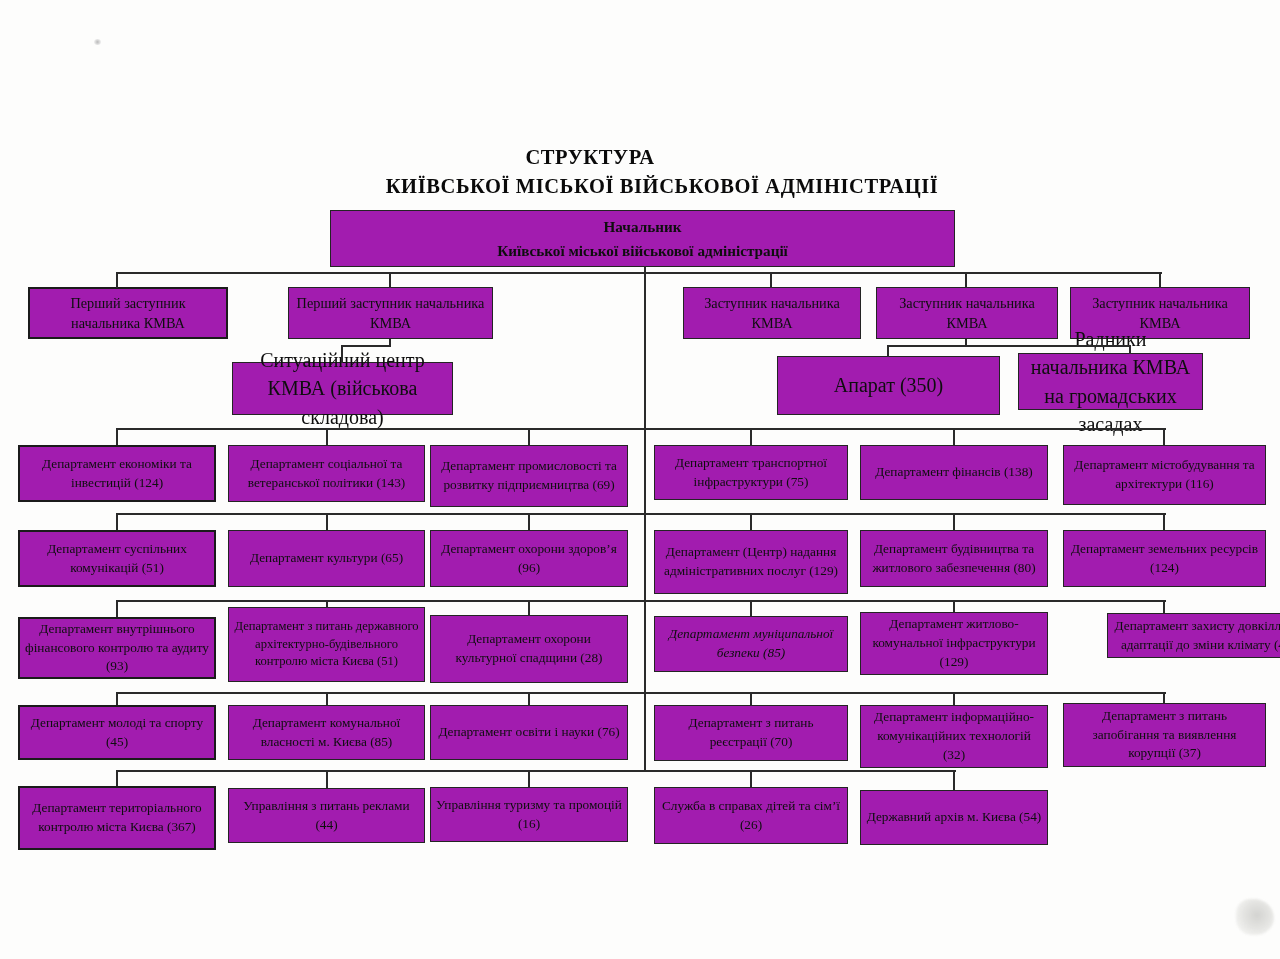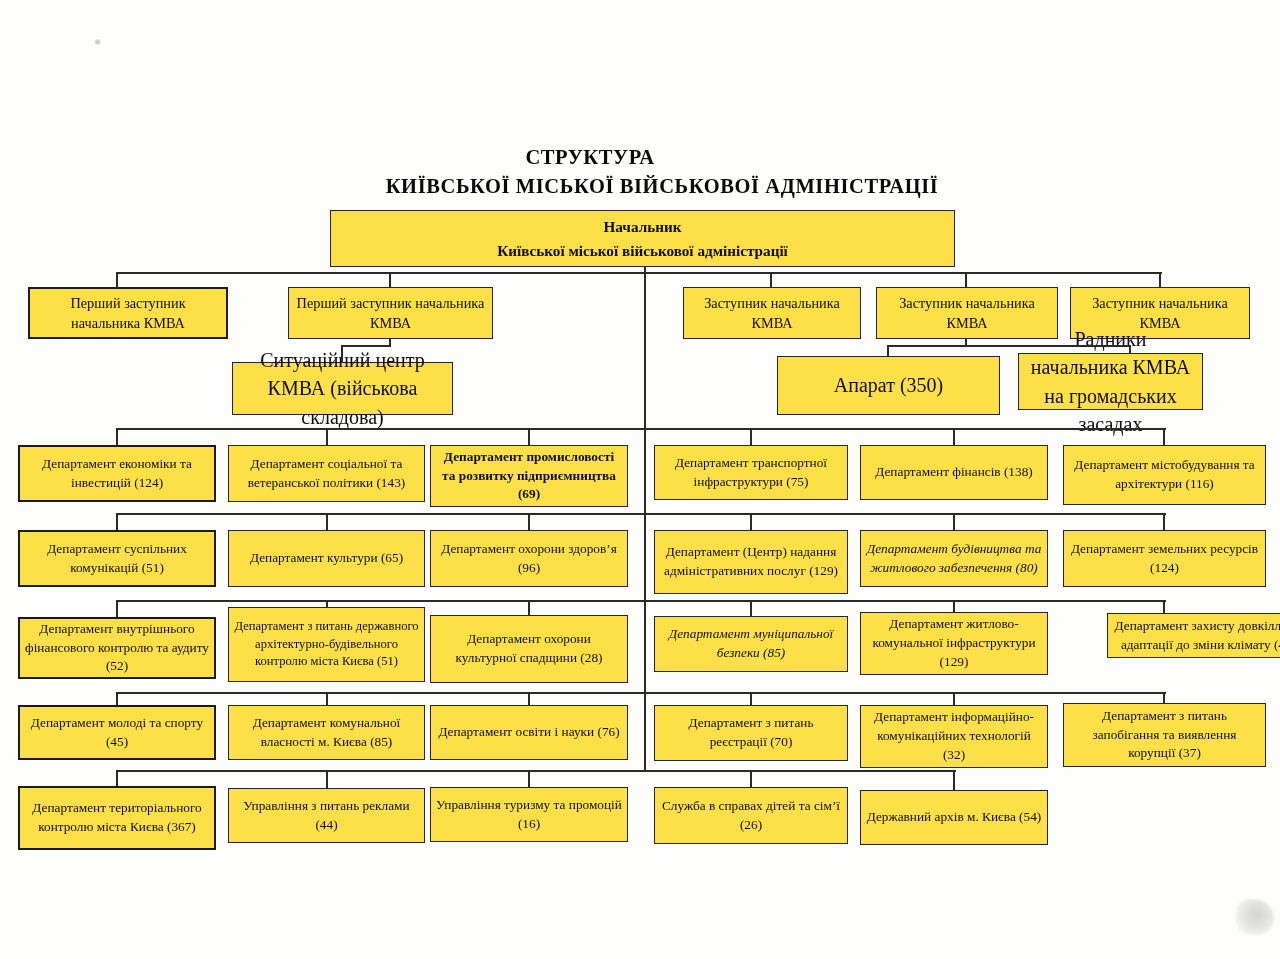--- a/index.html
+++ b/index.html
@@ -8,21 +8,21 @@
     background:#fdfdfc;
     font-family:"Liberation Serif","DejaVu Serif",serif;
     color:#101010;
   }
   .title-line{
     position:absolute;text-align:center;font-weight:bold;
     font-size:20.5px;letter-spacing:.6px;color:#0a0a0a;white-space:nowrap;
   }
   .box{
     position:absolute;box-sizing:border-box;
-    border:1.5px solid #242424;background:#fde047;
+    border:1.5px solid #242424;background:#a21caf;
     display:flex;flex-direction:column;align-items:center;justify-content:center;
     text-align:center;font-size:13.3px;line-height:1.42;
     padding:2px 5px;color:#0e0e0e;
   }
   .box.bt{border-width:2px;border-color:#1b1b1b;}
   .box.lvl2{font-size:14.3px;}
   .box.lvl3{font-size:20px;}
   .box.head{font-weight:bold;font-size:15.2px;line-height:1.55;}
   .box.small{font-size:12.6px;line-height:1.38;padding:2px 3px;}
   .ln{position:absolute;background:#2a2a2a;display:block;}
@@ -55,33 +55,33 @@
 <div class="box lvl2" style="left:683px;top:287px;width:178px;height:52px;">Заступник начальника КМВА</div>
 <div class="box lvl2" style="left:876px;top:287px;width:182px;height:52px;">Заступник начальника КМВА</div>
 <div class="box lvl2" style="left:1070px;top:287px;width:180px;height:52px;">Заступник начальника КМВА</div>
 
 <div class="box lvl3" style="left:232px;top:362px;width:221px;height:53px;">Ситуаційний центр КМВА (військова складова)</div>
 <div class="box lvl3" style="left:777px;top:356px;width:223px;height:59px;">Апарат (350)</div>
 <div class="box lvl3" style="left:1018px;top:353px;width:185px;height:57px;">Радники начальника КМВА на громадських засадах</div>
 
 <div class="box bt" style="left:18px;top:445px;width:198px;height:57px;">Департамент економіки та інвестицій (124)</div>
 <div class="box" style="left:228px;top:445px;width:197px;height:57px;">Департамент соціальної та ветеранської політики (143)</div>
-<div class="box" style="left:430px;top:445px;width:198px;height:62px;font-weight:bold;">Департамент промисловості та розвитку підприємництва (69)</div>
+<div class="box" style="left:430px;top:445px;width:198px;height:62px;">Департамент промисловості та розвитку підприємництва (69)</div>
 <div class="box" style="left:654px;top:445px;width:194px;height:55px;">Департамент транспортної інфраструктури (75)</div>
 <div class="box" style="left:860px;top:445px;width:188px;height:55px;">Департамент фінансів (138)</div>
 <div class="box" style="left:1063px;top:445px;width:203px;height:60px;">Департамент містобудування та архітектури (116)</div>
 
 <div class="box bt" style="left:18px;top:530px;width:198px;height:57px;">Департамент суспільних комунікацій (51)</div>
 <div class="box" style="left:228px;top:530px;width:197px;height:57px;">Департамент культури (65)</div>
 <div class="box" style="left:430px;top:530px;width:198px;height:57px;">Департамент охорони здоров’я (96)</div>
 <div class="box" style="left:654px;top:530px;width:194px;height:64px;">Департамент (Центр) надання адміністративних послуг (129)</div>
-<div class="box" style="left:860px;top:530px;width:188px;height:57px;font-style:italic;">Департамент будівництва та житлового забезпечення (80)</div>
+<div class="box" style="left:860px;top:530px;width:188px;height:57px;">Департамент будівництва та житлового забезпечення (80)</div>
 <div class="box" style="left:1063px;top:530px;width:203px;height:57px;">Департамент земельних ресурсів (124)</div>
 
-<div class="box bt" style="left:18px;top:617px;width:198px;height:62px;">Департамент внутрішнього фінансового контролю та аудиту (52)</div>
+<div class="box bt" style="left:18px;top:617px;width:198px;height:62px;">Департамент внутрішнього фінансового контролю та аудиту (93)</div>
 <div class="box small" style="left:228px;top:607px;width:197px;height:75px;">Департамент з питань державного архітектурно-будівельного контролю міста Києва (51)</div>
 <div class="box" style="left:430px;top:615px;width:198px;height:68px;">Департамент охорони культурної спадщини (28)</div>
 <div class="box" style="left:654px;top:616px;width:194px;height:56px;font-style:italic;">Департамент муніципальної безпеки (85)</div>
 <div class="box" style="left:860px;top:612px;width:188px;height:63px;">Департамент житлово-комунальної інфраструктури (129)</div>
 <div class="box" style="left:1107px;top:613px;width:203px;height:45px;">Департамент захисту довкілля та адаптації до зміни клімату (49)</div>
 
 <div class="box bt" style="left:18px;top:705px;width:198px;height:55px;">Департамент молоді та спорту (45)</div>
 <div class="box" style="left:228px;top:705px;width:197px;height:55px;">Департамент комунальної власності м. Києва (85)</div>
 <div class="box" style="left:430px;top:705px;width:198px;height:55px;">Департамент освіти і науки (76)</div>
 <div class="box" style="left:654px;top:705px;width:194px;height:56px;">Департамент з питань реєстрації (70)</div>

